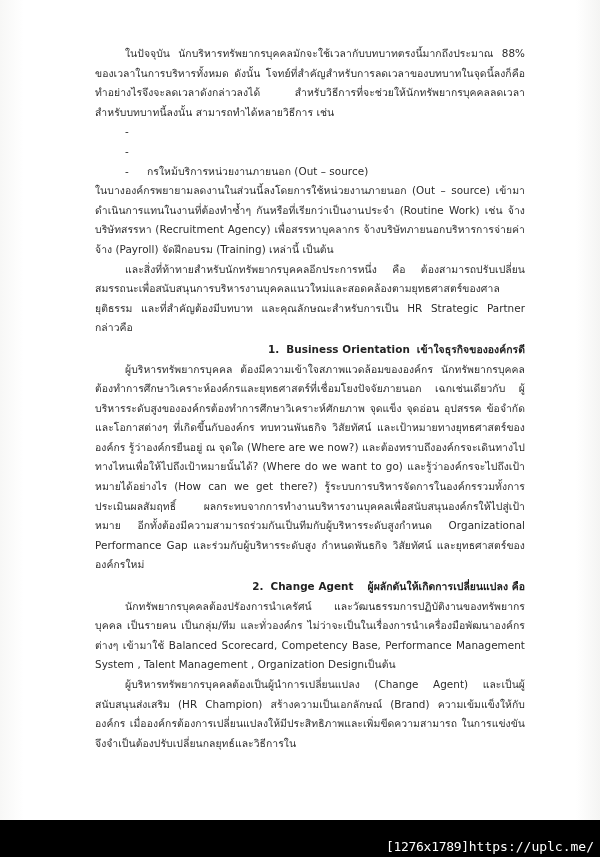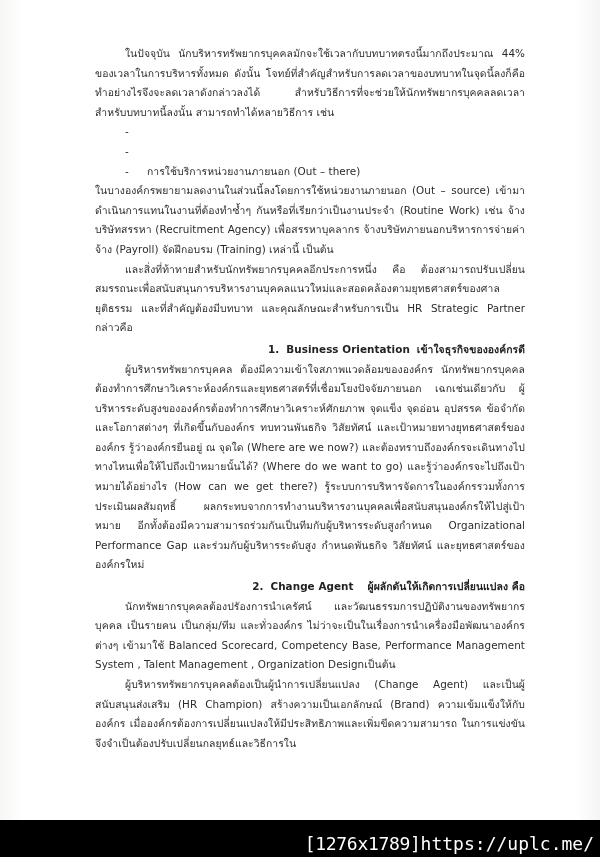--- a/index.html
+++ b/index.html
@@ -99,46 +99,46 @@
     width: 600px;
     height: 37px;
     background: #000000;
   }
   #watermark-text {
     position: absolute;
     right: 6px;
     bottom: 3px;
     color: #ffffff;
     font-family: "DejaVu Sans Mono", "Liberation Mono", monospace;
-    font-size: 18px;
+    font-size: 13px;
     letter-spacing: 0px;
     white-space: nowrap;
   }
   #watermark-dims { letter-spacing: -0.3px; }
 </style>
 </head>
 <body>
 
 <div id="page-sheet">
   <div id="page-inner">
 
     <div id="body-text">
 
-      <p class="para">ในปัจจุบัน นักบริหารทรัพยากรบุคคลมักจะใช้เวลากับบทบาทตรงนี้มากถึงประมาณ 44% ของเวลาในการบริหารทั้งหมด ดังนั้น โจทย์ที่สำคัญสำหรับการลดเวลาของบทบาทในจุดนี้ลงก็คือ ทำอย่างไรจึงจะลดเวลาดังกล่าวลงได้ สำหรับวิธีการที่จะช่วยให้นักทรัพยากรบุคคลลดเวลาสำหรับบทบาทนี้ลงนั้น สามารถทำได้หลายวิธีการ เช่น</p>
+      <p class="para">ในปัจจุบัน นักบริหารทรัพยากรบุคคลมักจะใช้เวลากับบทบาทตรงนี้มากถึงประมาณ 88% ของเวลาในการบริหารทั้งหมด ดังนั้น โจทย์ที่สำคัญสำหรับการลดเวลาของบทบาทในจุดนี้ลงก็คือ ทำอย่างไรจึงจะลดเวลาดังกล่าวลงได้ สำหรับวิธีการที่จะช่วยให้นักทรัพยากรบุคคลลดเวลาสำหรับบทบาทนี้ลงนั้น สามารถทำได้หลายวิธีการ เช่น</p>
 
       <ul class="bullet-list">
         <li class="bullet-row">
           <span class="bullet-mark">-</span>
         </li>
         <li class="bullet-row">
           <span class="bullet-mark">-</span>
         </li>
         <li class="bullet-row">
           <span class="bullet-mark">-</span>
-          <span class="bullet-text">การใช้บริการหน่วยงานภายนอก (Out – there)</span>
+          <span class="bullet-text">กรใหม้บริการหน่วยงานภายนอก (Out – source)</span>
         </li>
       </ul>
 
       <p class="para noindent">ในบางองค์กรพยายามลดงานในส่วนนี้ลงโดยการใช้หน่วยงานภายนอก (Out – source) เข้ามาดำเนินการแทนในงานที่ต้องทำซ้ำๆ กันหรือที่เรียกว่าเป็นงานประจำ (Routine Work) เช่น จ้างบริษัทสรรหา (Recruitment Agency)   เพื่อสรรหาบุคลากร จ้างบริษัทภายนอกบริหารการจ่ายค่าจ้าง (Payroll)   จัดฝึกอบรม (Training) เหล่านี้ เป็นต้น</p>
 
       <p class="para">และสิ่งที่ท้าทายสำหรับนักทรัพยากรบุคคลอีกประการหนึ่ง คือ ต้องสามารถปรับเปลี่ยนสมรรถนะเพื่อสนับสนุนการบริหารงานบุคคลแนวใหม่และสอดคล้องตามยุทธศาสตร์ของศาลยุติธรรม และที่สำคัญต้องมีบทบาท และคุณลักษณะสำหรับการเป็น HR Strategic Partner กล่าวคือ</p>
 
       <p class="heading">
         <span>1.</span><span class="sp"></span><span>Business Orientation</span><span class="sp"></span><span>เข้าใจธุรกิจขององค์กรดี</span>
       </p>

